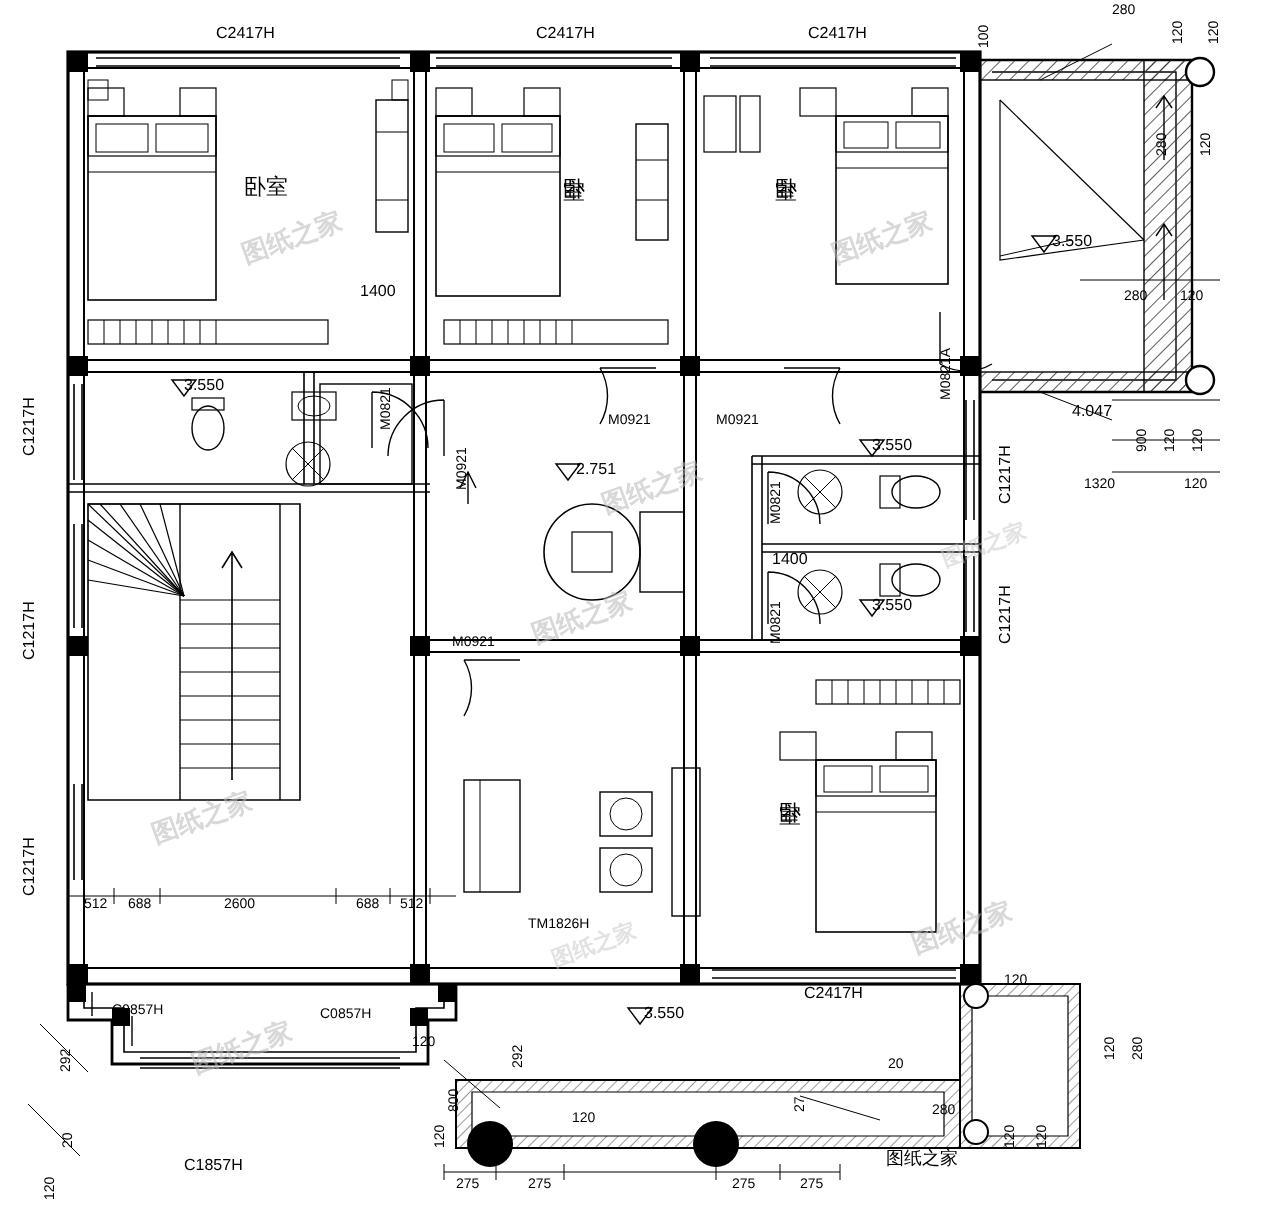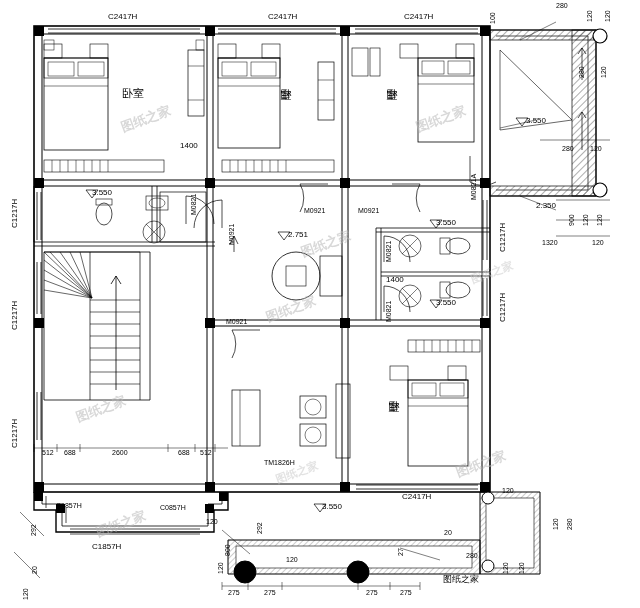--- a/index.html
+++ b/index.html
@@ -380,39 +380,39 @@
   <div class="lbl" style="left:268px;top:12px;">C2417H</div>
   <div class="lbl" style="left:404px;top:12px;">C2417H</div>
   <div class="lbl rot" style="left:10px;top:228px;">C1217H</div>
   <div class="lbl rot" style="left:10px;top:330px;">C1217H</div>
   <div class="lbl rot" style="left:10px;top:448px;">C1217H</div>
   <div class="lbl rot" style="left:498px;top:252px;">C1217H</div>
   <div class="lbl rot" style="left:498px;top:322px;">C1217H</div>
   <div class="lbl" style="left:402px;top:492px;">C2417H</div>
   <div class="lbl" style="left:56px;top:502px;font-size:7px;">C0857H</div>
   <div class="lbl" style="left:160px;top:504px;font-size:7px;">C0857H</div>
-  <div class="lbl" style="left:92px;top:542px;font-size:8px;">C1857H</div>
+  <div class="lbl" style="left:92px;top:578px;font-size:8px;">C1857H</div>
 </div>
 
 <div>
   <div class="lbl rot" style="left:190px;top:215px;font-size:7px;">M0821</div>
   <div class="lbl rot" style="left:228px;top:245px;font-size:7px;">M0921</div>
   <div class="lbl" style="left:304px;top:207px;font-size:7px;">M0921</div>
   <div class="lbl" style="left:358px;top:207px;font-size:7px;">M0921</div>
   <div class="lbl rot" style="left:470px;top:200px;font-size:7px;">M0821A</div>
   <div class="lbl rot" style="left:385px;top:262px;font-size:7px;">M0821</div>
   <div class="lbl rot" style="left:385px;top:322px;font-size:7px;">M0821</div>
   <div class="lbl" style="left:226px;top:318px;font-size:7px;">M0921</div>
   <div class="lbl" style="left:264px;top:459px;font-size:7px;">TM1826H</div>
 </div>
 
 <div>
   <div class="lbl" style="left:92px;top:188px;">3.550</div>
   <div class="lbl" style="left:526px;top:116px;">3.550</div>
-  <div class="lbl" style="left:536px;top:201px;">2.350</div>
+  <div class="lbl" style="left:536px;top:201px;">4.047</div>
   <div class="lbl" style="left:436px;top:218px;">3.550</div>
   <div class="lbl" style="left:288px;top:230px;">2.751</div>
   <div class="lbl" style="left:436px;top:298px;">3.550</div>
   <div class="lbl" style="left:322px;top:502px;">3.550</div>
 </div>
 
 <div>
   <div class="lbl" style="left:180px;top:141px;">1400</div>
   <div class="lbl" style="left:386px;top:275px;">1400</div>
   <div class="lbl rot" style="left:489px;top:24px;font-size:7px;">100</div>

